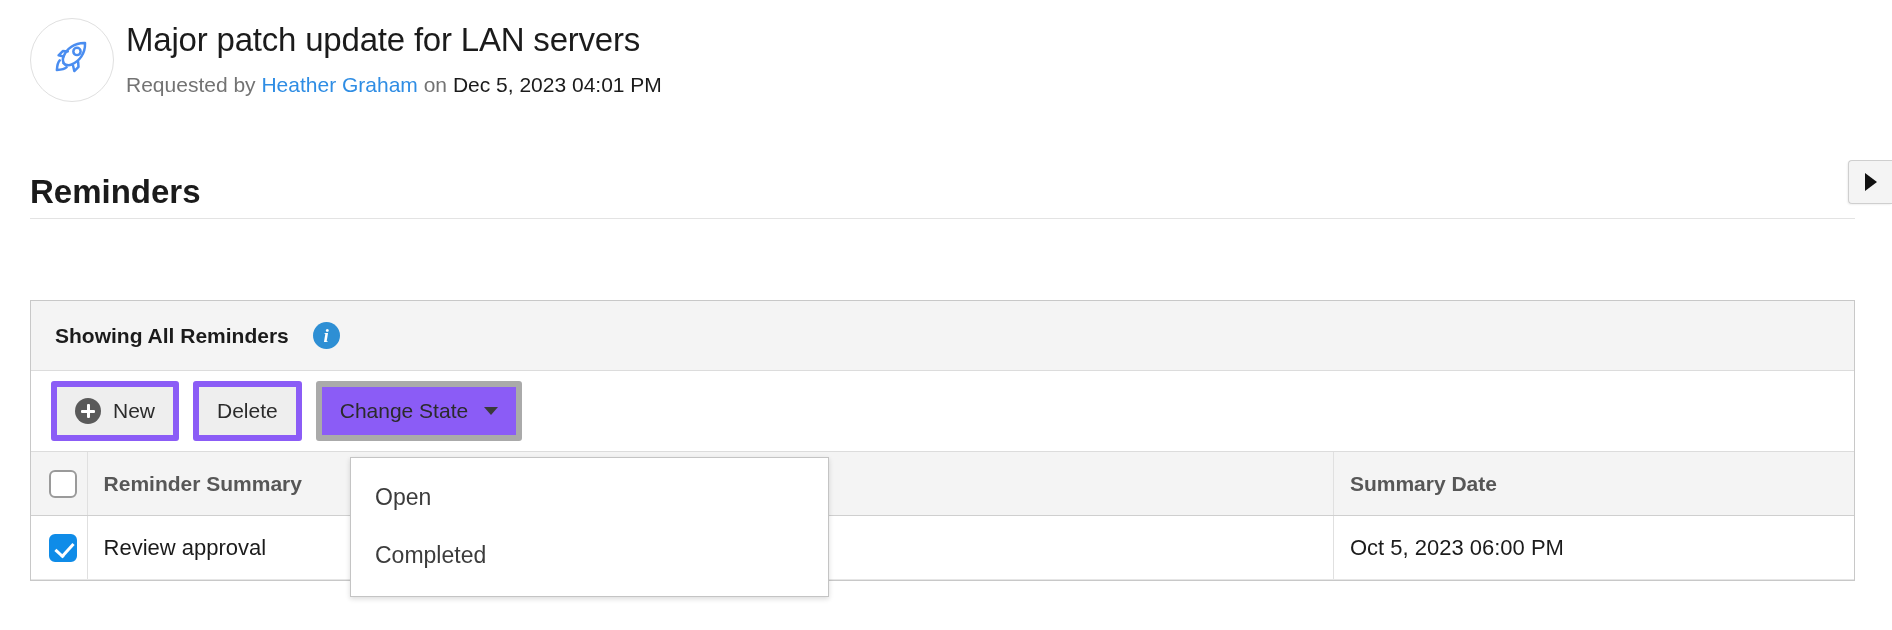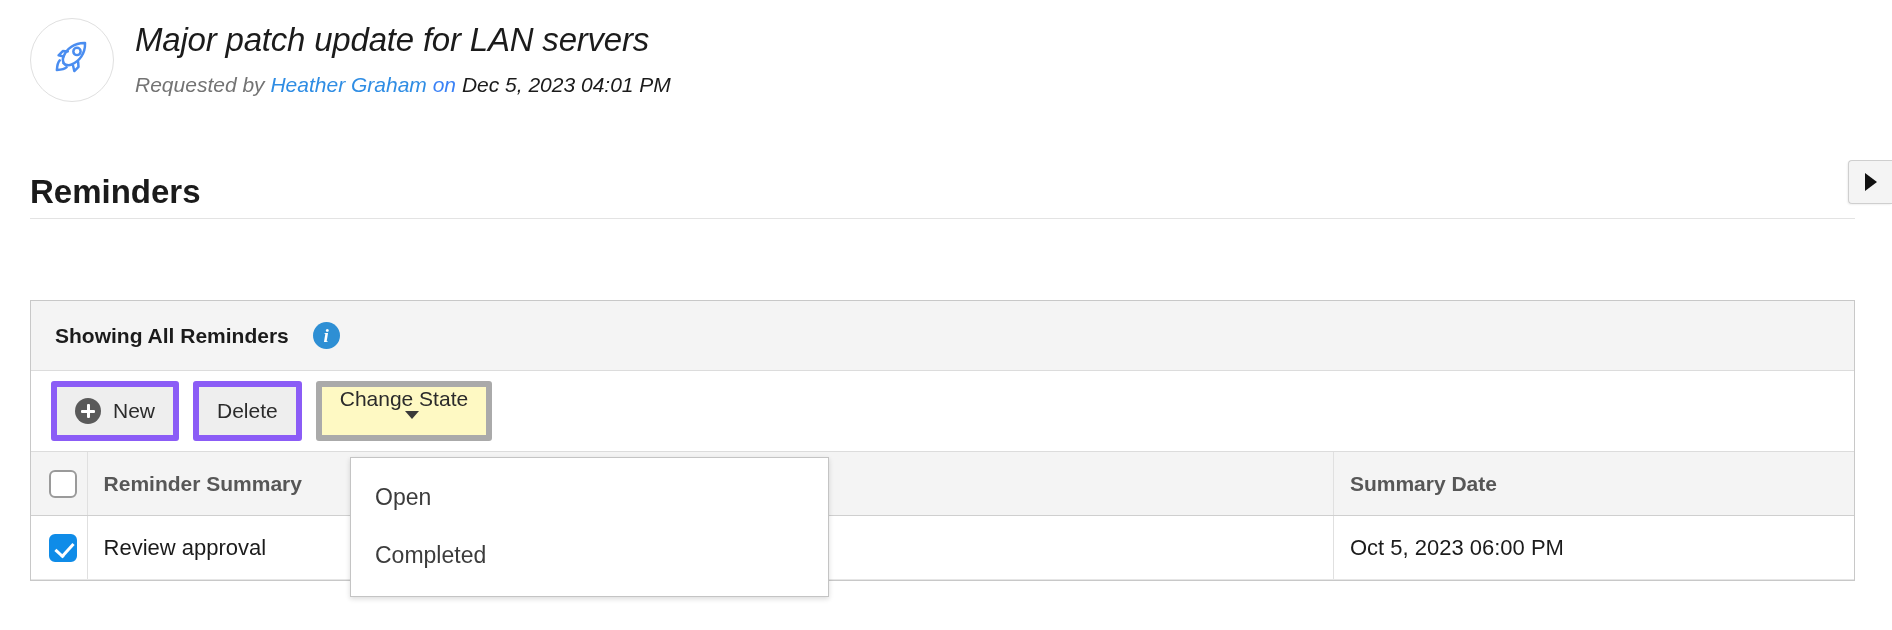--- a/index.html
+++ b/index.html
@@ -25,41 +25,41 @@
   .record-avatar {
     width: 84px; height: 84px;
     border: 1px solid #e0e0e0;
     border-radius: 50%;
     background: #fff;
     display: flex; align-items: center; justify-content: center;
     flex: 0 0 auto;
     margin-top: 2px;
   }
 
-  .record-titles { margin-left: 21px; padding-top: 4px; font-style: italic; }
+  .record-titles { margin-left: 12px; padding-top: 4px; }
 
   .record-title {
     font-size: 33px;
     font-weight: 400;
     color: #1b1b1b;
     line-height: 40px;
     letter-spacing: -0.2px;
     white-space: nowrap;
   }
 
   .record-sub {
     margin-top: 12px;
     font-size: 21px;
     line-height: 26px;
     color: #6f6f6f;
     white-space: nowrap;
   }
   .record-sub .req-by { color: #737373; }
   .record-sub .req-user { color: #2f8de4; }
-  .record-sub .req-on { color: #3b82f6; }
+  .record-sub .req-on { color: #737373; }
   .record-sub .req-date { color: #1b1b1b; }
 
   
   .section-heading {
     position: absolute;
     left: 30px; top: 173px;
     font-size: 33px;
     font-weight: bold;
     color: #1b1b1b;
   }
@@ -145,23 +145,22 @@
     font-size: 21px;
     color: #2b2b2b;
     font-family: "Liberation Sans", sans-serif;
     display: inline-flex;
     align-items: center;
     padding: 0 18px;
     cursor: pointer;
     white-space: nowrap;
   }
   .btn.active {
-    background: #fef9c3;
+    background: #8b5cf6;
     border-color: #aaaaaa;
-    flex-direction: column;
   }
 
   .plus-icon {
     width: 26px; height: 26px;
     border-radius: 50%;
     background: #5a5a5a;
     position: relative;
     margin-right: 12px;
     flex: 0 0 auto;
   }

